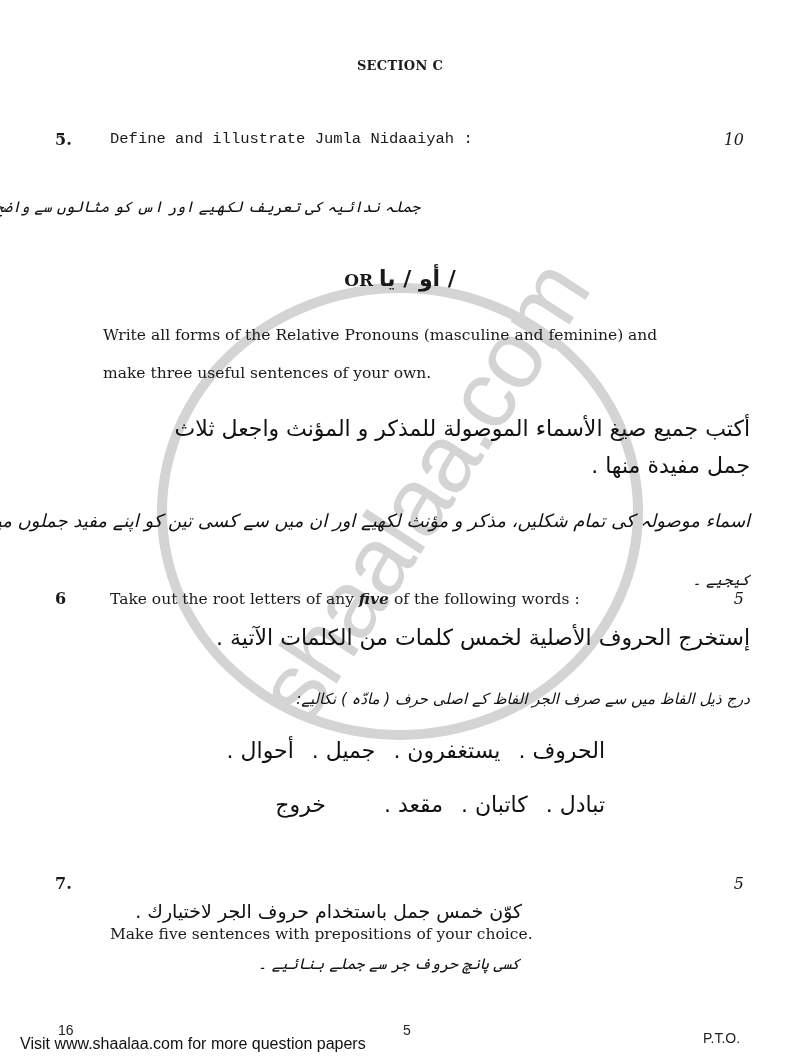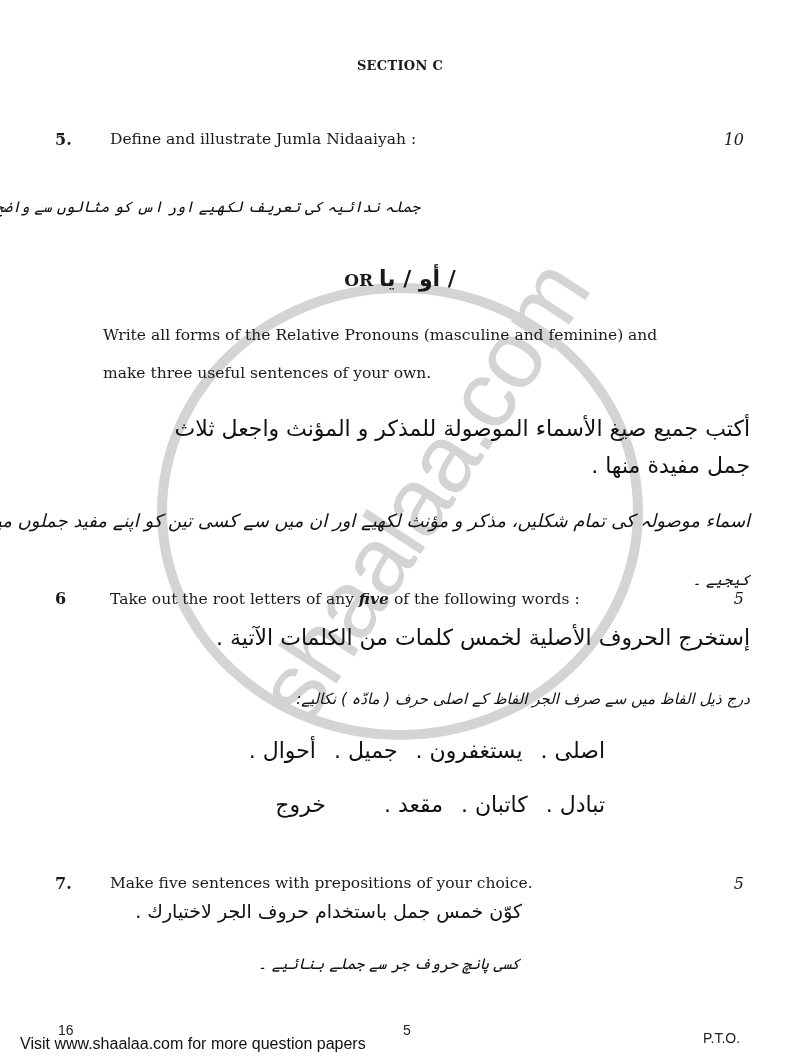--- a/index.html
+++ b/index.html
@@ -131,21 +131,21 @@
 <div class="page">
 
   <div class="watermark-ring"></div>
   <div class="watermark-text">shaalaa.com</div>
 
   <div class="content">
 
     <div class="abs section-title">SECTION C</div>
 
     <div class="abs qnum" style="top:130px;">5.</div>
-    <div class="abs qtext" style="top:130px;">Define and illustrate Jumla Nidaaiyah :</div>
+    <div class="abs qtext" style="top:130px;font-family:Liberation Mono, monospace;">Define and illustrate Jumla Nidaaiyah :</div>
     <div class="abs marks" style="top:130px;">10</div>
     <div class="abs ur" style="right:380px; top:198px;">جملہ ندائیہ کی تعریف لکھیے اور اس کو مثالوں سے واضح کیجیے ۔</div>
 
     <div class="abs para" style="top:326px;">Write all forms of the Relative Pronouns (masculine and feminine) and</div>
 
     <div class="abs or-line">
       <span>OR</span>
       <span class="or-ar">أو / یا /</span>
     </div>
     <div class="abs para" style="top:364px;">make three useful sentences of your own.</div>
@@ -156,34 +156,34 @@
 
     <div class="abs qnum" style="top:589px;">6</div>
     <div class="abs qtext" style="top:589px;">
       <span>Take out the root letters of any </span><b><i>five</i></b><span> of the following words :</span>
     </div>
     <div class="abs marks" style="top:589px;">5</div>
     <div class="abs ar ar-big" style="right:50px; top:625px;">إستخرج الحروف الأصلية لخمس كلمات من الكلمات الآتية .</div>
     <div class="abs ur" style="right:50px; top:690px;">درج ذیل الفاظ میں سے صرف الجر الفاظ کے اصلی حرف ( مادّہ ) نکالیے:</div>
 
     <div class="abs words-row" style="right:195px; top:738px;">
-      <span>اصلی .</span>
+      <span>الحروف .</span>
       <span>يستغفرون .</span>
       <span>جميل .</span>
       <span>أحوال .</span>
     </div>
     <div class="abs words-row" style="right:195px; top:792px;">
       <span>تبادل .</span>
       <span>كاتبان .</span>
       <span style="margin-left:40px;">مقعد .</span>
       <span>خروج</span>
     </div>
 
     <div class="abs qnum" style="top:874px;">7.</div>
-    <div class="abs qtext" style="top:874px;text-align:center;">Make five sentences with prepositions of your choice.</div>
+    <div class="abs qtext" style="top:925px;text-align:center;">Make five sentences with prepositions of your choice.</div>
     <div class="abs marks" style="top:874px;">5</div>
     <div class="abs ar" style="right:278px; top:900px;">كوّن خمس جمل باستخدام حروف الجر لاختيارك .</div>
     <div class="abs ur" style="right:280px; top:955px;">کسی پانچ حروف جر سے جملے بنائیے ۔</div>
 
     <div class="abs footer-small" style="left:58px; top:1022px;">16</div>
     <div class="abs footer-small" style="left:403px; top:1022px;">5</div>
     <div class="abs footer-small" style="left:703px; top:1030px;">P.T.O.</div>
     <div class="abs footer-site" style="top:1035px;">Visit www.shaalaa.com for more question papers</div>
 
   </div>

